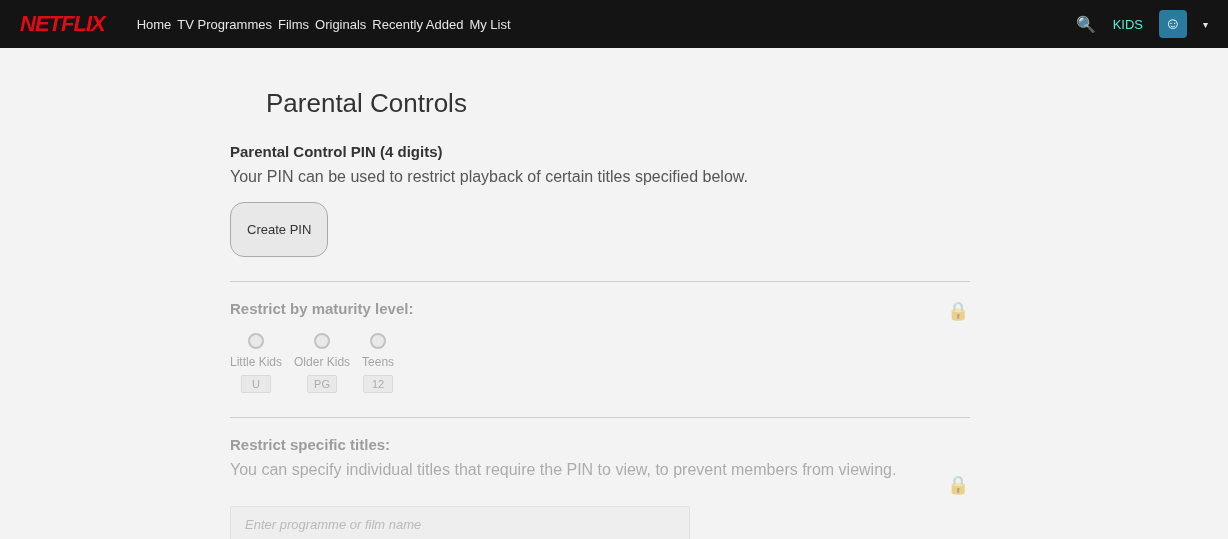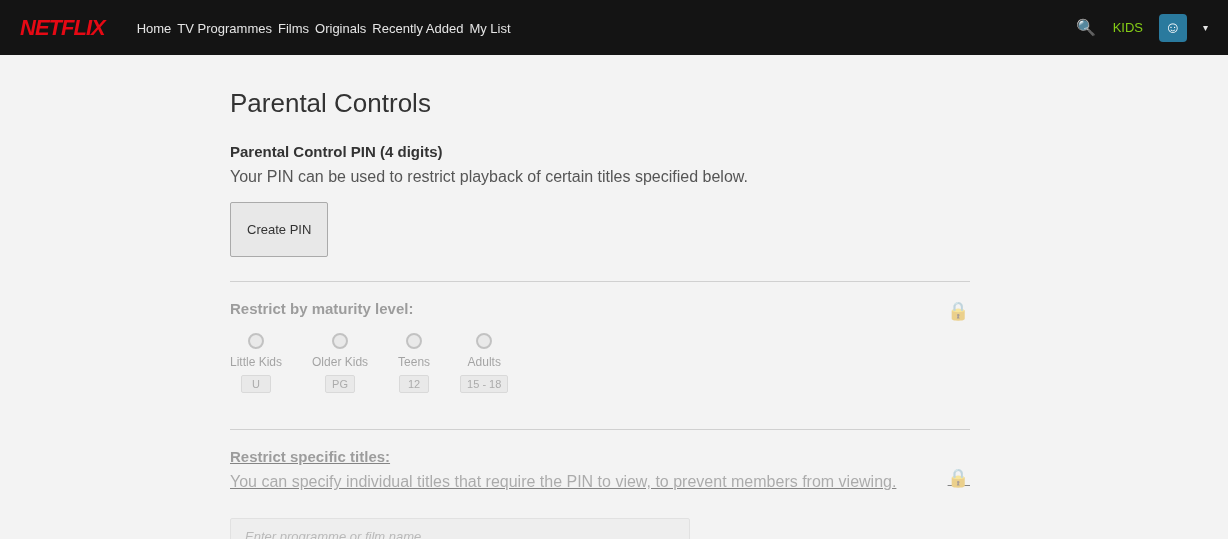--- a/index.html
+++ b/index.html
@@ -1,21 +1,21 @@
 <!DOCTYPE html>
 <html><head>
   <meta charset="utf-8">
   <style>
     * { margin: 0; padding: 0; box-sizing: border-box; }
     body { font-family: Arial, Helvetica, sans-serif; background: #f3f3f3; min-width: 1228px; }
 
     
     .navbar {
       background: #141414;
-      height: 55px;
+      height: 48px;
       display: flex;
       align-items: center;
       padding: 0 20px;
       gap: 24px;
       position: fixed;
       top: 0; left: 0; right: 0;
       z-index: 100;
     }
     .netflix-logo {
       color: #E50914;
@@ -40,21 +40,21 @@
       display: flex;
       align-items: center;
       gap: 16px;
     }
     .search-icon-btn {
       color: #e5e5e5;
       cursor: pointer;
       font-size: 16px;
     }
     .kids-label {
-      color: #84cc16;
+      color: #5eead4;
       font-size: 13px;
       cursor: pointer;
     }
     .avatar {
       width: 28px;
       height: 28px;
       background: #2a7a9e;
       border-radius: 4px;
       display: inline-flex;
       align-items: center;
@@ -82,20 +82,21 @@
     
     .parental-controls-container {
       max-width: 740px;
     }
 
     .page-title {
       font-size: 26px;
       font-weight: 400;
       color: #333;
       margin-bottom: 24px;
+      margin-left: 36px;
     }
 
     .section-block {
       margin-bottom: 24px;
     }
 
     .section-title {
       font-size: 15px;
       font-weight: 600;
       color: #333;
@@ -109,37 +110,37 @@
       line-height: 1.4;
     }
 
     .create-pin-btn {
       background: #e8e8e8;
       border: 1px solid #aaa;
       color: #333;
       font-size: 13px;
       padding: 19px 16px;
       cursor: pointer;
-      border-radius: 2px;
+      border-radius: 14px;
     }
 
     
     .dimmed-section {
       opacity: 0.45;
       pointer-events: none;
     }
 
     .maturity-section {
-      margin-bottom: 36px;
+      margin-bottom: 24px;
     }
 
     .maturity-radios {
       display: flex;
       align-items: flex-start;
-      gap: 30px;
+      gap: 12px;
       margin-top: 10px;
     }
 
     .maturity-option {
       display: flex;
       flex-direction: column;
       align-items: center;
       gap: 6px;
     }
 
@@ -248,32 +249,27 @@
         <div class="maturity-option">
           <div class="radio-circle"></div>
           <span class="maturity-label">Older Kids</span>
           <span class="maturity-badge">PG</span>
         </div>
         <div class="maturity-option">
           <div class="radio-circle"></div>
           <span class="maturity-label">Teens</span>
           <span class="maturity-badge">12</span>
         </div>
-        <div class="maturity-option">
-          <div class="radio-circle"></div>
-          <span class="maturity-label">Adults</span>
-          <span class="maturity-badge">15 - 18</span>
-        </div>
       </div>
     </div>
 
     <hr class="divider">
 
     <div class="section-block dimmed-section">
-      <div style="display:flex; justify-content:space-between; align-items:center;text-decoration:underline;">
+      <div style="display:flex; justify-content:space-between; align-items:flex-end;">
         <div>
           <div class="section-title">Restrict specific titles:</div>
           <div class="section-desc">You can specify individual titles that require the PIN to view, to prevent members from viewing.</div>
         </div>
         <span class="lock-icon">🔒</span>
       </div>
       <input class="search-input-field" type="text" placeholder="Enter programme or film name" style="">
     </div>
 
   </div>

